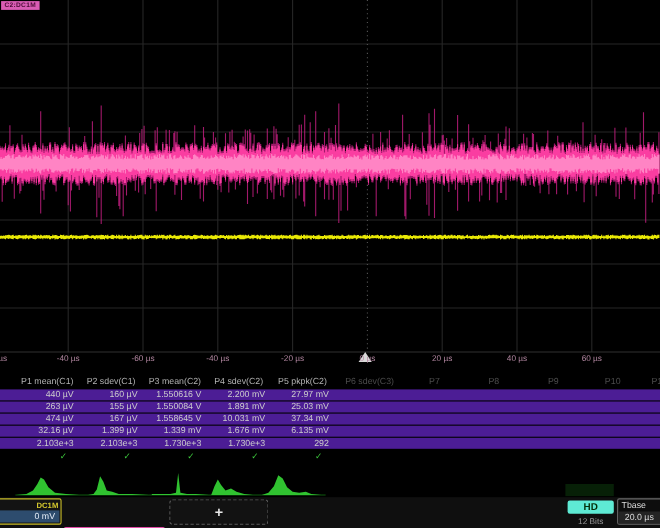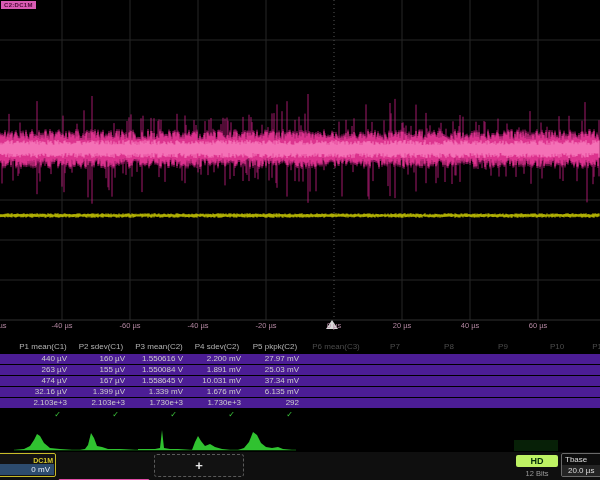--- a/index.html
+++ b/index.html
@@ -40,21 +40,21 @@
   .c1-coupling{color:#d6ca2e;font-size:7px;font-weight:bold;}
   .chan-tab{background:#e24ca8;color:#33001f;font-size:7px;font-weight:bold;
             padding:0 3px;border-radius:2px;line-height:9px;}
   .chip{background:#511236;color:#e887c2;border:1px solid #7e2c5c;font-size:6.5px;
         line-height:8px;padding:0 2px;border-radius:2px;}
   .desc-val{position:absolute;bottom:1px;left:1px;right:1px;height:11px;background:#2d4c6e;
             color:#e6eef8;font-size:8px;line-height:11px;text-align:right;padding-right:4px;}
   .add-box{position:absolute;left:154px;top:2px;width:88px;height:21px;border:1px dashed #5a5a5a;
            border-radius:3px;background:#121212;color:#e8e8e8;text-align:center;line-height:21px;
            font-size:13px;font-weight:bold;}
-  .hd-badge{position:absolute;left:516px;top:3px;width:42px;height:12px;background:#bef264;
+  .hd-badge{position:absolute;left:516px;top:3px;width:42px;height:12px;background:#5eead4;
             color:#06300a;font-weight:bold;font-size:9px;text-align:center;line-height:12px;border-radius:2px;}
   .hd-bits{position:absolute;left:516px;top:17px;width:42px;text-align:center;color:#9a9a9a;font-size:7.5px;}
   .tbase-box{position:absolute;left:561px;top:1px;width:62px;height:24px;border:1px solid #6a6a6a;
              background:#0d0d0d;border-radius:2px;box-sizing:border-box;}
   .tbase-label{font-size:8px;color:#dddddd;padding:1px 0 0 3px;height:10px;line-height:10px;}
   .tbase-val{background:#242424;font-size:8px;color:#dddddd;padding:0 0 0 6px;height:11px;line-height:11px;}
 </style>
 </head>
 <body>
 
@@ -85,21 +85,21 @@
       </div>
   </div>
 
   <div class="meas-table" id="meas-table">
       <div class="mrow hrow">
         <div class="hcell">P1 mean(C1)</div>
         <div class="hcell">P2 sdev(C1)</div>
         <div class="hcell">P3 mean(C2)</div>
         <div class="hcell">P4 sdev(C2)</div>
         <div class="hcell">P5 pkpk(C2)</div>
-        <div class="hcell inactive">P6 mean(C3)</div>
+        <div class="hcell inactive">P6 sdev(C3)</div>
         <div class="hcell inactive">P7</div>
         <div class="hcell inactive">P8</div>
         <div class="hcell inactive">P9</div>
         <div class="hcell inactive">P10</div>
         <div class="hcell inactive">P11</div>
       </div>
       <div class="mrow vrow">
         <div class="vcell">440 µV</div>
         <div class="vcell">160 µV</div>
         <div class="vcell">1.550616 V</div>

